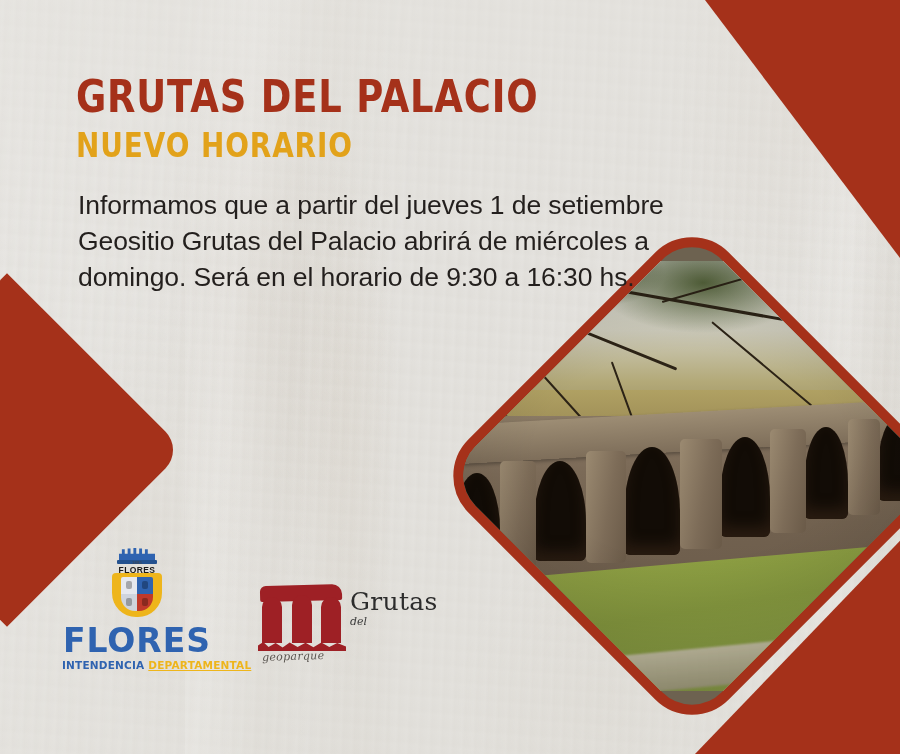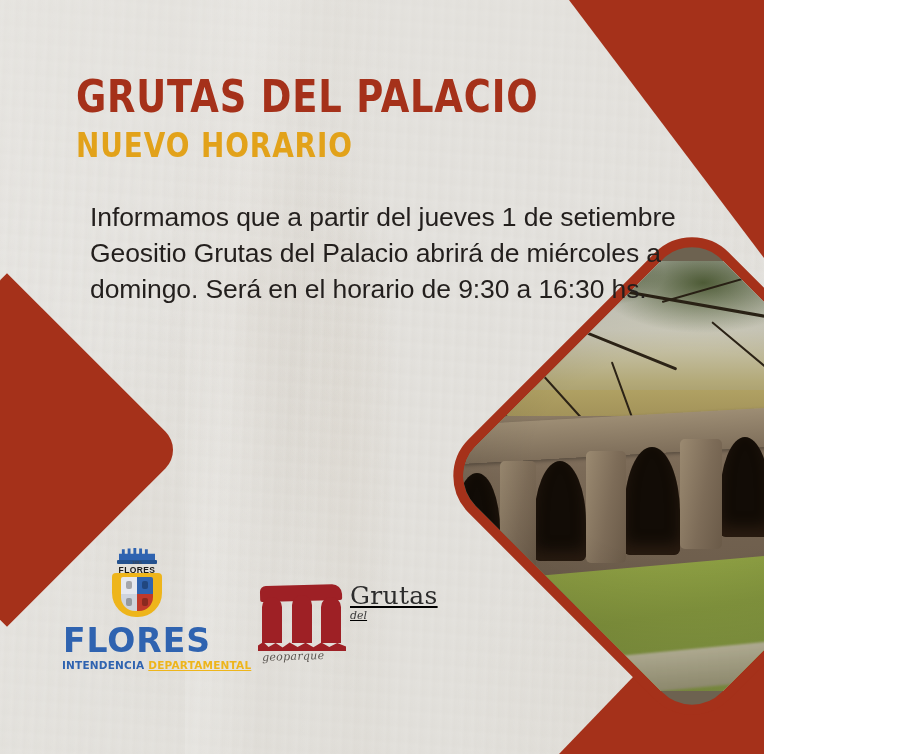--- a/index.html
+++ b/index.html
@@ -5,21 +5,21 @@
   html, body {
     margin: 0; padding: 0;
     background: #ffffff;
   }
   body {
     font-family: "Liberation Sans", sans-serif;
   }
 
   .poster {
     position: relative;
-    width: 764px;
+    width: 900px;
     height: 754px;
     overflow: hidden;
     background: #e2e0dc;
   }
 
   
   .bg-base {
     position: absolute; inset: 0;
     background: #e3e1dd;
   }
@@ -210,21 +210,21 @@
   
   .body-copy {
     position: absolute;
     left: 78px; top: 187px;
     width: 640px;
     color: #231f1d;
     font-size: 26.5px;
     line-height: 36px;
     letter-spacing: -.1px;
   }
-  .body-copy p { margin: 12px; }
+  .body-copy p { margin: 0; }
   .body-copy .gap { height: 36px; }
 
   
   .logo-flores {
     position: absolute;
     left: 62px; top: 548px;
     width: 150px;
     text-align: center;
   }
   .shield {
@@ -339,21 +339,21 @@
   .gm-geo {
     position: absolute; left: 4px; bottom: -8px;
     font-family: "DejaVu Serif", serif;
     font-style: italic;
     font-size: 11px;
     color: #5a5550;
     letter-spacing: .3px;
     transform: rotate(-2deg);
   }
   .grutas-text {
-    position: absolute; left: 92px; top: 0; text-decoration: underline;
+    position: absolute; left: 92px; top: 6px;
   }
   .gt-grutas {
     font-family: "DejaVu Serif", serif;
     font-size: 25px;
     color: #2c2c2c;
     line-height: 1;
     letter-spacing: .3px;
   }
   .gt-row {
     display: flex;

